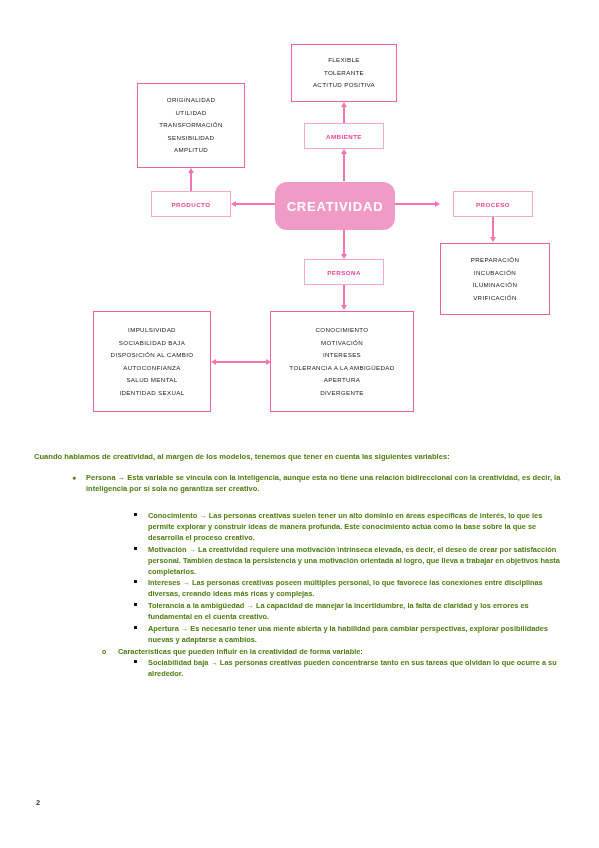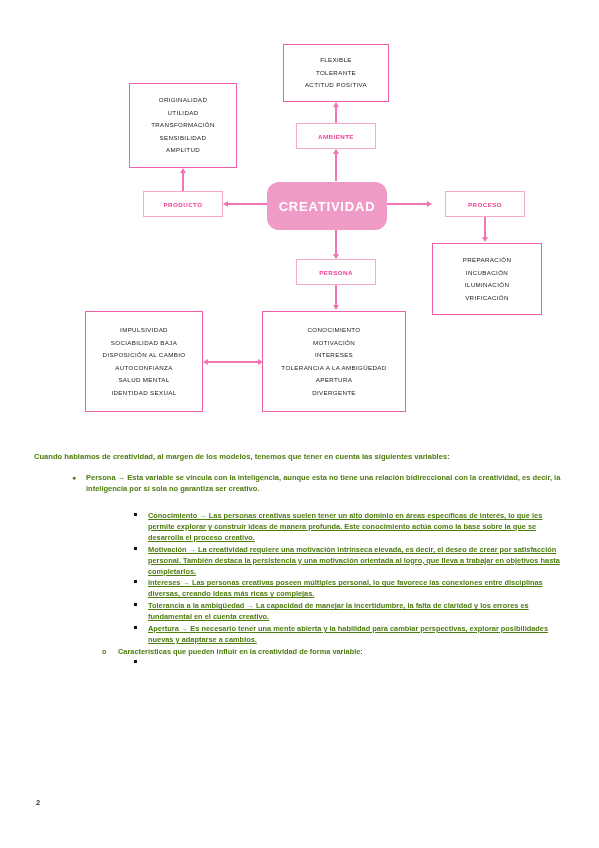--- a/index.html
+++ b/index.html
@@ -12,21 +12,21 @@
     height: 848px;
     position: relative;
     font-family: "Liberation Sans", sans-serif;
     color: #000;
     overflow: hidden;
   }
 
   
   #diagram {
     position: absolute;
-    left: 8px;
+    left: 16px;
     top: 0;
     width: 540px;
     height: 440px;
   }
   .node {
     position: absolute;
     box-sizing: border-box;
     display: flex;
     flex-direction: column;
     align-items: center;
@@ -135,21 +135,21 @@
     position: absolute; left: 38px; top: 1px;
     font-size: 7px; line-height: 1;
   }
   .lvl1 > .txt { font-size: 7.5px; line-height: 1.46; display: block; }
   .lvl2 { position: relative; padding-left: 84px; margin-bottom: 1px; }
   .lvl2 > .bullet {
     position: absolute; left: 68px; top: 0px;
     font-size: 7px; line-height: 1.4;
   }
   .lvl2 > .txt { font-size: 7.4px; line-height: 1.46; display: block; }
-  .lvl3 { position: relative; padding-left: 114px; margin-bottom: 1px; text-decoration: underline; }
+  .lvl3 { position: relative; padding-left: 114px; margin-bottom: 1px; }
   .lvl3 > .bullet {
     position: absolute; left: 100px; top: 2px;
     width: 3px; height: 3px; background: #111;
   }
   .lvl3 > .txt { font-size: 7.4px; line-height: 1.47; display: block; }
 
   #page-number {
     position: absolute;
     left: 36px;
     top: 798px;
@@ -301,17 +301,18 @@
     <span class="txt">Apertura → Es necesario tener una mente abierta y la habilidad para cambiar perspectivas, explorar posibilidades nuevas y adaptarse a cambios.</span>
   </div>
 
   <div class="lvl2">
     <span class="bullet">o</span>
     <span class="txt">Características que pueden influir en la creatividad de forma variable:</span>
   </div>
 
   <div class="lvl3">
     <span class="bullet"></span>
+    <span class="txt">Sociabilidad baja → Las personas creativas pueden concentrarse tanto en sus tareas que olvidan lo que ocurre a su alrededor.</span>
   </div>
 
 </div>
 
 <div id="page-number">2</div>
 
 </body></html>

